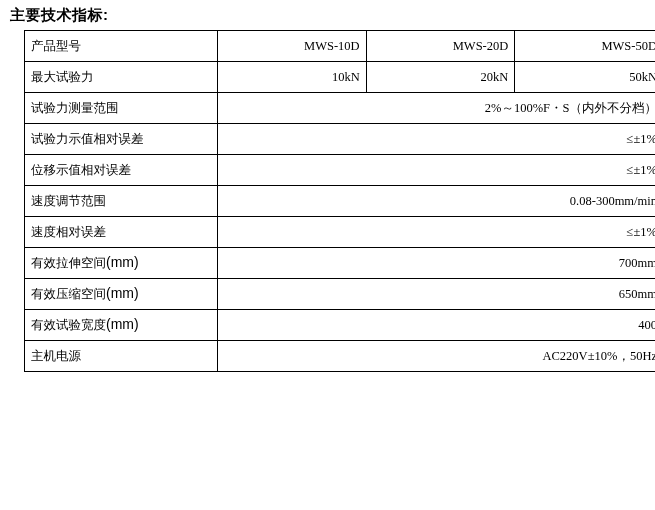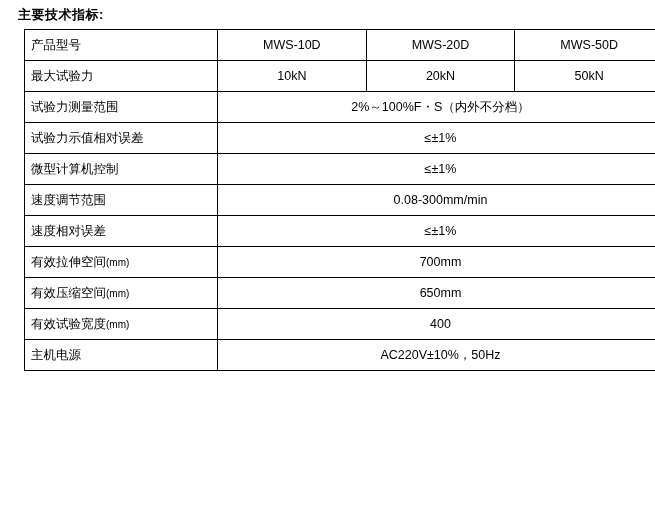--- a/index.html
+++ b/index.html
@@ -14,25 +14,24 @@
     color: #000000;
     overflow: hidden;
   }
   .page {
     position: relative;
     width: 655px;
     height: 510px;
     box-sizing: border-box;
   }
   .doc-title {
-    font-size: 13px;
+    font-size: 15px;
     font-weight: bold;
     padding: 6px 0 5px 10px;
     letter-spacing: 0.5px;
-    margin-left: 8px;
   }
   table.spec {
     border-collapse: collapse;
     width: 640px;
     margin-left: 24px;
     table-layout: fixed;
   }
   table.spec td {
     border: 1px solid #000000;
     font-size: 12.5px;
@@ -41,26 +40,26 @@
     vertical-align: middle;
     white-space: nowrap;
     overflow: hidden;
   }
   td.label {
     width: 180px;
     text-align: left;
     padding-left: 10px;
   }
   td.val {
-    text-align: center;
-    font-family: Liberation Sans, sans-serif;
+    text-align: right;
+    font-family: Liberation Serif, serif;
     font-size: 12px;
   }
   .unit-small {
-    font-size: 10px;
+    font-size: 14px;
   }
 </style>
 </head>
 <body>
 
 <div class="page">
   <div class="doc-title">主要技术指标:</div>
   <table class="spec">
     <tbody>
         <tr>
@@ -77,21 +76,21 @@
         </tr>
         <tr>
           <td class="label">试验力测量范围</td>
           <td class="val" colspan="3">2%～100%F・S（内外不分档）</td>
         </tr>
         <tr>
           <td class="label">试验力示值相对误差</td>
           <td class="val" colspan="3">≤±1%</td>
         </tr>
         <tr>
-          <td class="label">微型计算机控制</td>
+          <td class="label">位移示值相对误差</td>
           <td class="val" colspan="3">≤±1%</td>
         </tr>
         <tr>
           <td class="label">速度调节范围</td>
           <td class="val" colspan="3">0.08-300mm/min</td>
         </tr>
         <tr>
           <td class="label">速度相对误差</td>
           <td class="val" colspan="3">≤±1%</td>
         </tr>

